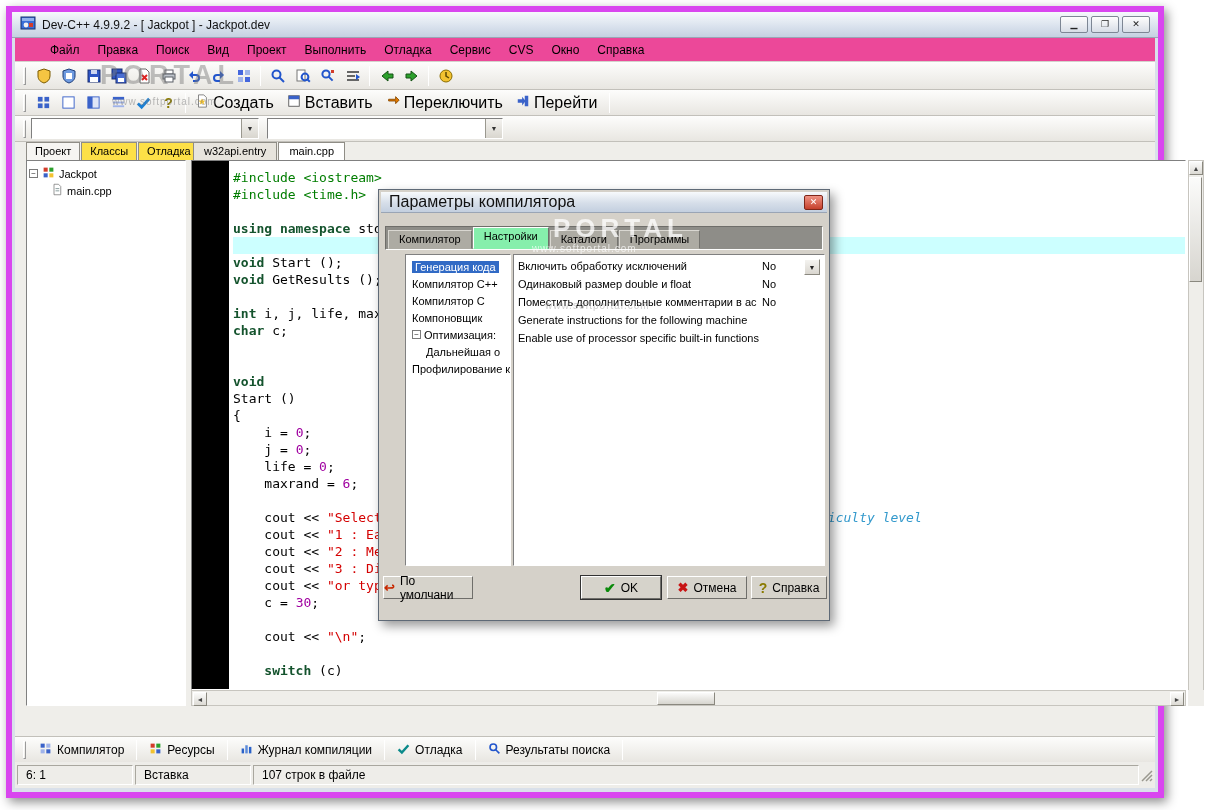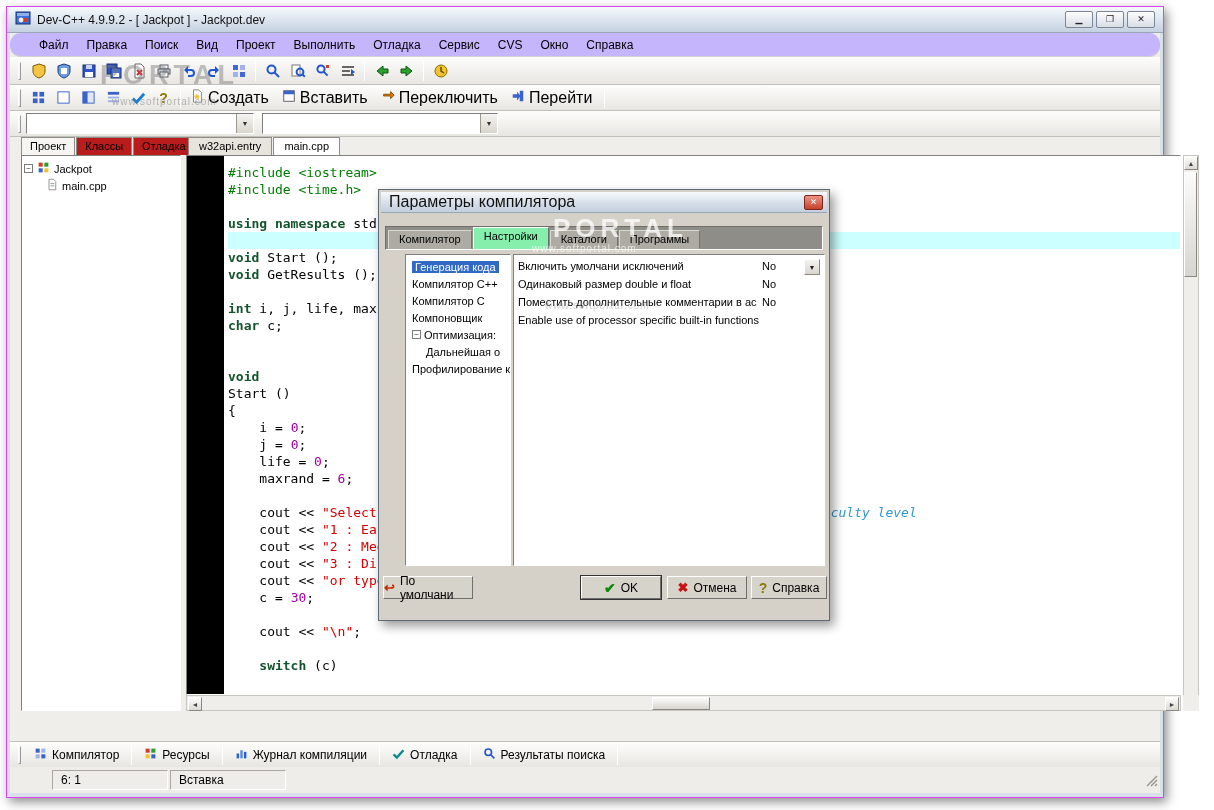--- a/index.html
+++ b/index.html
@@ -1,36 +1,36 @@
 <!DOCTYPE html>
 <html><head>
 <meta charset="utf-8">
 <style>
   * { margin:0; padding:0; box-sizing:border-box; }
   html,body { width:1214px; height:810px; }
   body { background:#ffffff; font-family:"Liberation Sans",sans-serif; font-size:12px; color:#000; position:relative; overflow:hidden; }
 
   .window { position:absolute; left:6px; top:6px; width:1158px; height:792px;
-            background:#d9e0ea; border:1px solid #d946ef; box-shadow:3px 4px 10px rgba(0,0,0,.45); }
+            background:#d9e0ea; border:6px solid #d946ef; box-shadow:3px 4px 10px rgba(0,0,0,.45); }
 
   
   .titlebar { position:absolute; left:0; top:0; right:0; height:26px;
               background:linear-gradient(#f6f9fc,#dbe3ee 55%,#c5d1e1);
               border-bottom:1px solid #9aa5b5; display:flex; align-items:center; padding:0 8px; gap:6px; }
   .title-text { font-size:12px; color:#111; }
   .win-controls { margin-left:auto; display:flex; gap:3px; }
   .win-btn { width:28px; height:17px; background:linear-gradient(#fdfdfd,#d8dde6);
              border:1px solid #7d8694; border-radius:2px; display:flex; align-items:center; justify-content:center;
              font-size:9px; line-height:1; color:#222; }
 
   
   .app-body { position:absolute; left:3px; right:3px; top:26px; bottom:4px; background:#efeeea; }
 
-  .menubar { position:absolute; left:0; right:0; top:0; height:24px; background:#c4b5fd;
-             border-bottom:1px solid #d4d2cc; display:flex; align-items:center; padding-left:20px;border-radius:11px; }
+  .menubar { position:absolute; left:0; right:0; top:0; height:24px; background:#ec4899;
+             border-bottom:1px solid #d4d2cc; display:flex; align-items:center; padding-left:26px; }
   .menu-item { padding:4px 9px; font-size:12px; }
 
   .toolbar { position:absolute; left:0; right:0; display:flex; align-items:center;
              background:linear-gradient(#fdfdfc,#e8e6e1); border-bottom:1px solid #c2c0ba; padding-left:6px; }
   .tb1 { top:24px; height:28px; }
   .tb2 { top:52px; height:26px; }
   .tb3 { top:78px; height:26px; }
   .gripper { width:3px; height:18px; border:1px solid; border-color:#fff #9a9a9a #9a9a9a #fff; margin:0 5px 0 2px; }
   .sep { width:1px; height:20px; background:#b3b1ab; border-right:1px solid #fff; margin:0 4px; }
   .toolbtn { width:25px; height:23px; display:flex; align-items:center; justify-content:center; }
@@ -40,21 +40,21 @@
   .combo { height:21px; background:#fff; border:1px solid; border-color:#7f7f7f #fff #fff #7f7f7f;
            display:flex; align-items:stretch; }
   .combo .cv { flex:1; padding:2px 4px; font-size:12px; }
   .combo .cb { width:17px; background:linear-gradient(#f4f3f0,#d9d6cf); border-left:1px solid #9a988f;
                display:flex; align-items:center; justify-content:center; font-size:7px; color:#333; }
 
   
   .workspace { position:absolute; left:0; right:0; top:104px; bottom:52px; background:#efeeea; }
 
   .side-tabs { position:absolute; left:11px; top:0; height:18px; display:flex; }
-  .stab { padding:2px 8px; font-size:11px; background:#b91c1c; border:1px solid #8f8d86; border-bottom:none; margin-right:1px; }
+  .stab { padding:2px 8px; font-size:11px; background:#fde047; border:1px solid #8f8d86; border-bottom:none; margin-right:1px; }
   .stab.active { background:#f6f5f2; position:relative; z-index:2; }
 
   .side-panel { position:absolute; left:11px; top:18px; width:160px; bottom:30px; background:#fff;
                 border:1px solid; border-color:#808080 #fff #fff #808080; padding:4px 2px; overflow:hidden; }
   .tree-row { display:flex; align-items:center; gap:4px; height:17px; font-size:11px; white-space:nowrap; }
   .tree-row.child { padding-left:22px; }
   .expander { width:9px; height:9px; border:1px solid #7a7a7a; background:#fff; font-size:8px; line-height:7px;
               text-align:center; color:#333; }
 
   .edit-tabs { position:absolute; left:176px; top:0; right:33px; height:18px; display:flex; padding-left:2px; }
@@ -92,21 +92,21 @@
 
   
   .bottom-bar { position:absolute; left:0; right:0; bottom:26px; height:26px;
                 background:linear-gradient(#fdfdfc,#e8e6e1); border-top:1px solid #c2c0ba; display:flex; align-items:center; padding-left:6px; }
   .btab { display:flex; align-items:center; gap:5px; padding:2px 8px; height:22px; font-size:12px; }
 
   .statusbar { position:absolute; left:0; right:0; bottom:0; height:26px; background:#eeede9;
                display:flex; align-items:center; gap:2px; padding:2px; }
   .sb-cell { height:20px; border:1px solid; border-color:#a9a79f #fff #fff #a9a79f; background:#eeede9;
              font-size:12px; padding:2px 8px; white-space:nowrap; }
-  .sb-c1 { width:116px;margin-left:40px; } .sb-c2 { width:116px; } .sb-c3 { flex:1; margin-right:14px; }
+  .sb-c1 { width:116px; } .sb-c2 { width:116px; } .sb-c3 { flex:1; margin-right:14px; }
   .grip { position:absolute; right:2px; bottom:3px; }
 
   
   .dialog { position:absolute; left:378px; top:189px; width:452px; height:432px; background:#d5d1c9;
             border:1px solid #5f6a77; box-shadow:4px 5px 10px rgba(0,0,0,.4); z-index:50; }
   .dlg-titlebar { position:absolute; left:2px; right:2px; top:2px; height:21px;
                   background:linear-gradient(#f7fafc,#d6dee9 55%,#c3cfdf); border-bottom:1px solid #9aa5b5;
                   display:flex; align-items:center; padding:0 4px 0 8px; }
   .dlg-title { font-size:16px; color:#111; }
   .dlg-close { margin-left:auto; width:19px; height:15px; background:linear-gradient(#ef9384,#c5402c);
@@ -507,20 +507,21 @@
               <path d="M9.5 9.5l4.5 4.5" stroke="#2255cc" stroke-width="2"></path>
             </svg></span>
         <span>Результаты поиска</span>
       </div>
       <div class="sep"></div>
     </div>
 
     <div class="statusbar">
       <div class="sb-cell sb-c1">6: 1</div>
       <div class="sb-cell sb-c2">Вставка</div>
+      <div class="sb-cell sb-c3">107 строк в файле</div>
       <span class="grip"><svg width="13" height="13" viewBox="0 0 13 13">
             <path d="M12 2L2 12M12 6L6 12M12 10l-2 2" stroke="#9a988f" stroke-width="1.5"></path>
           </svg></span>
     </div>
   </div>
 </div>
 
 <div class="dialog">
   <div class="dlg-titlebar">
     <span class="dlg-title">Параметры компилятора</span>
@@ -554,30 +555,34 @@
     <div class="dt-row child">
         <span>Дальнейшая о</span>
       </div>
     <div class="dt-row">
         <span>Профилирование к</span>
       </div>
   </div>
 
   <div class="dlg-list">
     <div class="dl-row">
-      <span class="dl-label">Включить умолчани исключений</span>
+      <span class="dl-label">Включить обработку исключений</span>
       <span class="dl-value">No</span>
     </div>
     <div class="dl-row">
       <span class="dl-label">Одинаковый размер double и float</span>
       <span class="dl-value">No</span>
     </div>
     <div class="dl-row">
       <span class="dl-label">Поместить дополнительные комментарии в ас</span>
       <span class="dl-value">No</span>
+    </div>
+    <div class="dl-row">
+      <span class="dl-label">Generate instructions for the following machine</span>
+      <span class="dl-value"></span>
     </div>
     <div class="dl-row">
       <span class="dl-label">Enable use of processor specific built-in functions</span>
       <span class="dl-value"></span>
     </div>
     <div class="dl-arrow">▼</div>
   </div>
 
   <div class="dlg-btn default-b">
     <span class="ico-back">↩</span>

